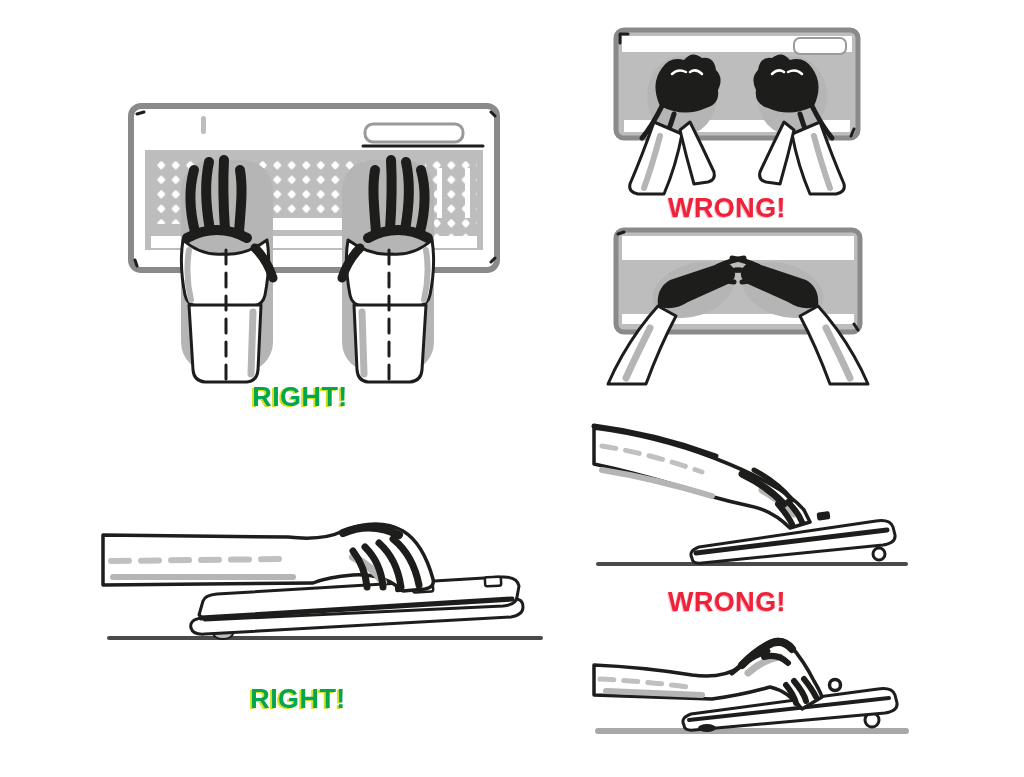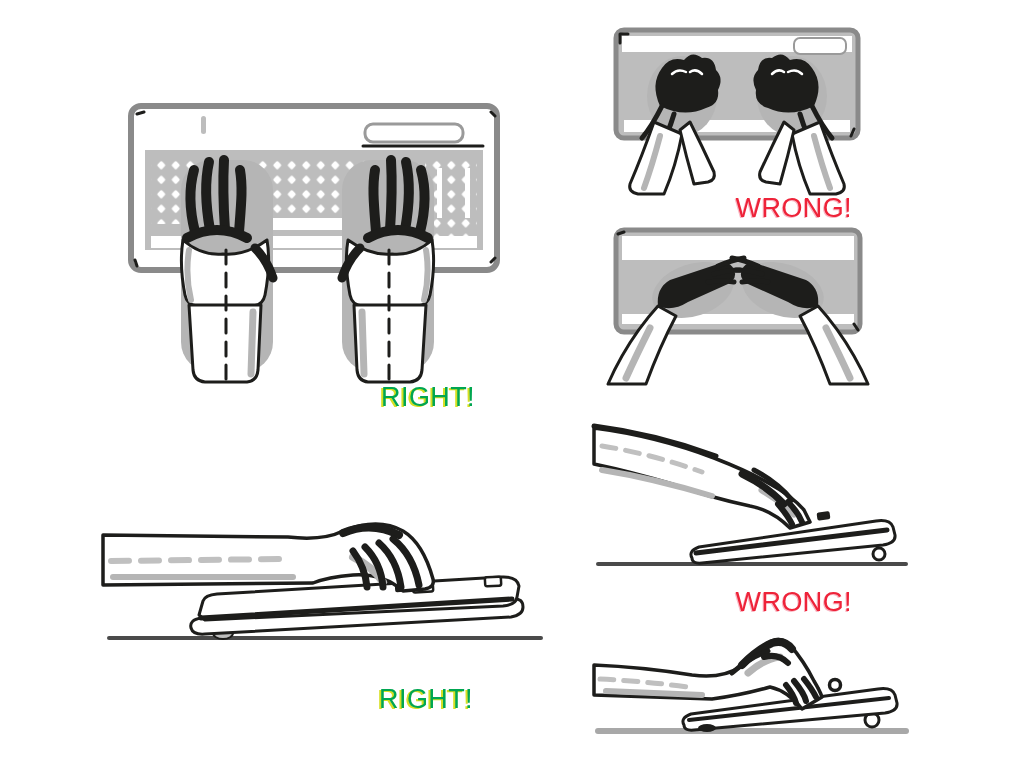--- a/index.html
+++ b/index.html
@@ -1,19 +1,19 @@
 <!DOCTYPE html>
 <html style="--right-green: #00A651; --right-shadow: #D7DF23; --wrong-red: #EE2339; --wrong-halo: #F9B8C4; --ink: #1D1D1B; --keyboard-gray: #BDBDBD; --shade-gray: #B5B5B5; --table-dark: #4A4A4A; --table-light: #A8A8A8; --border-gray: #8A8A8A;"><head>
 <meta charset="utf-8">
 <style>
   html,body{margin:0;padding:0;background:#fff;}
   .canvas{position:relative;width:1024px;height:777px;background:#fff;overflow:hidden;
           font-family:"Liberation Sans",sans-serif;}
   .panel{position:absolute;}
-  .label{position:absolute;text-align:right;font-weight:normal;font-size:27px;
+  .label{position:absolute;text-align:center;font-weight:bold;font-size:27px;
          letter-spacing:.4px;line-height:1;}
   .label--right{color:var(--right-green,#00A651);
         text-shadow:-2px 1px 0 var(--right-shadow,#D7DF23);}
   .label--wrong{color:var(--wrong-red,#EE2339);
         text-shadow:-1px 1px 0 var(--wrong-halo,#F9B8C4);}
   svg{display:block;overflow:visible;}
   svg *{stroke-linejoin:round;stroke-linecap:round;}
   .ink{stroke:var(--ink,#1D1D1B);}
   .fillink{fill:var(--ink,#1D1D1B);}
 </style>

